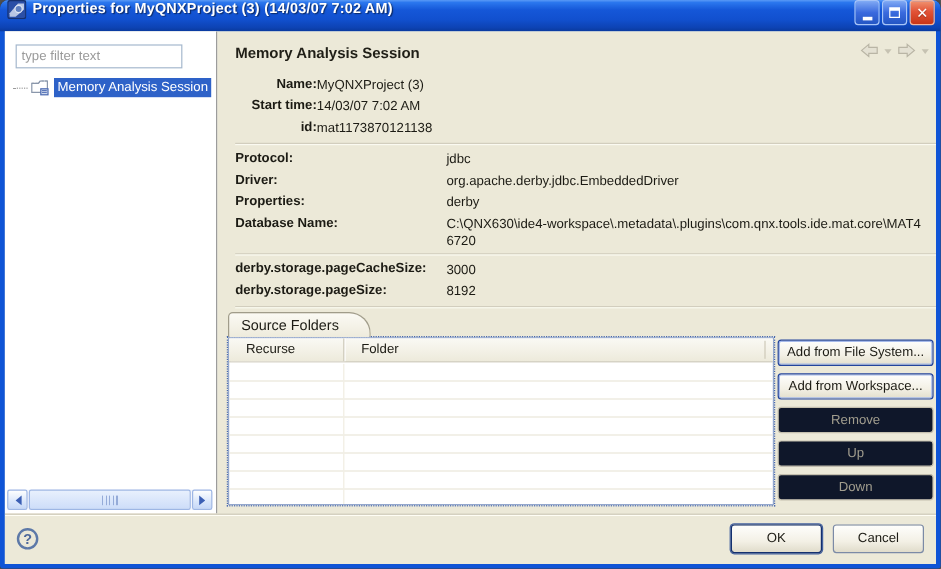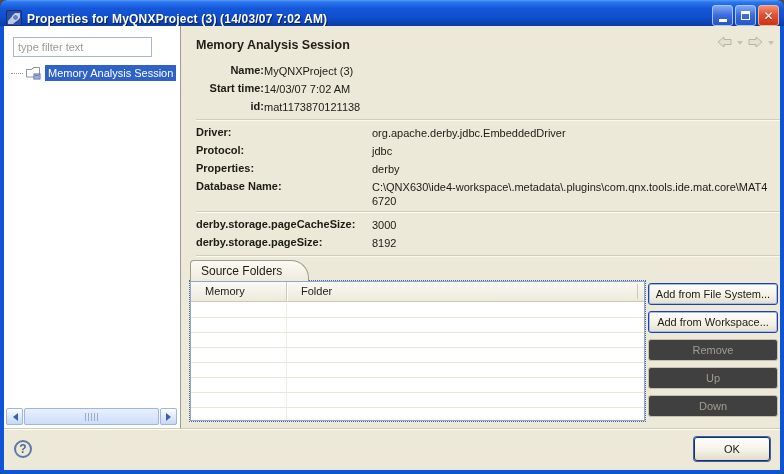--- a/index.html
+++ b/index.html
@@ -1,19 +1,19 @@
 <!DOCTYPE html>
 <html><head>
 <meta charset="utf-8">
 <style>
   html,body{margin:0;padding:0;background:#555;font-family:"Liberation Sans","DejaVu Sans",sans-serif;}
   *{box-sizing:border-box;}
   .window{position:relative;width:784px;height:474px;background:#0f54d6;border-radius:7px 7px 3px 3px;overflow:hidden;box-shadow:0 2px 8px rgba(0,0,0,.5);}
   
-  .titlebar{position:absolute;top:0;left:0;right:0;height:26px;display:flex;align-items:flex-end;padding:0 5px 0 6px;
+  .titlebar{position:absolute;top:0;left:0;right:0;height:26px;display:flex;align-items:flex-start;padding:0 5px 0 6px;
     background:linear-gradient(180deg,#5a9af6 0%,#2b77ee 8%,#1557d8 32%,#1150cf 62%,#0d43b4 88%,#0a3a9e 100%);
     border-radius:7px 7px 0 0;}
   .win-icon{width:16px;height:16px;margin-right:5px;flex:none;}
   .title-text{color:#fff;font-weight:bold;font-size:12px;letter-spacing:.2px;text-shadow:1px 1px 1px rgba(0,0,0,.55);flex:1;white-space:nowrap;overflow:hidden;}
   .tb-buttons{display:flex;gap:2px;}
   .tb-btn{width:21px;height:21px;border-radius:3px;display:flex;align-items:center;justify-content:center;cursor:pointer;}
   .tb-btn.minmax{background:linear-gradient(180deg,#7fa8f4 0%,#3a6ade 50%,#2456c4 100%);border:1px solid #a7c4f7;}
   .tb-btn.close{background:linear-gradient(180deg,#f0926f 0%,#e25337 45%,#c93516 100%);border:1px solid #f2b49c;}
   .glyph-min{width:8px;height:3px;background:#fff;margin-top:9px;}
   .glyph-max{width:9px;height:9px;border:1px solid #fff;border-top:3px solid #fff;}
@@ -62,21 +62,21 @@
   .th-recurse{width:96px;border-right:1px solid #cdc9b8;box-shadow:1px 0 0 #fff;}
   .th-folder{flex:1;}
   .thead-endline{position:absolute;right:6px;top:2px;bottom:2px;width:1px;background:#cdc9b8;}
   .tbody{position:absolute;top:21px;left:0;right:0;bottom:0;overflow:hidden;}
   .trow{height:15px;border-bottom:1px solid #eae7da;}
   .trow .cell-recurse{display:inline-block;width:96px;height:100%;border-right:1px solid #f0ede2;}
   .side-buttons{position:absolute;top:23px;right:2px;width:130px;display:flex;flex-direction:column;gap:6px;}
   .sbtn{height:22px;font-family:"Liberation Sans",sans-serif;font-size:11px;border-radius:3px;cursor:pointer;
     background:linear-gradient(180deg,#fefefc,#f3f0e5 60%,#e3dfcd);color:#1c1b14;text-align:center;}
   .sbtn.on{border:1px solid #23449c;box-shadow:inset 0 0 0 1px #a6baea;}
-  .sbtn.off{border:1px solid #c4bfae;color:#a19d8e;background:#404040;cursor:default;}
+  .sbtn.off{border:1px solid #c4bfae;color:#a19d8e;background:#0f172a;cursor:default;}
   
   .footer{position:absolute;left:0;right:0;bottom:0;height:42px;background:#ece9d8;border-top:1px solid #cfcbbb;box-shadow:inset 0 1px 0 #fffef5;}
   .help{position:absolute;left:10px;top:11px;width:18px;height:18px;border:2px solid #5d79a8;border-radius:50%;
     color:#4d689a;font-size:12px;font-weight:bold;display:flex;align-items:center;justify-content:center;cursor:pointer;}
   .footer-buttons{position:absolute;right:10px;top:8px;display:flex;gap:9px;}
   .btn{width:76px;height:24px;font-family:"Liberation Sans",sans-serif;font-size:11px;color:#1c1b14;border-radius:3px;
     background:linear-gradient(180deg,#fefefc,#f3f0e5 60%,#e0dccb);border:1px solid #7b8aa6;cursor:pointer;}
   .btn.default{border:1px solid #14306e;box-shadow:0 0 0 1px #42609e;}
 </style>
 </head>
@@ -162,26 +162,26 @@
           <span class="fvalue">14/03/07 7:02 AM</span>
         </div>
         <div class="frow">
           <span class="flabel w1">id:</span>
           <span class="fvalue">mat1173870121138</span>
         </div>
 
         <div class="sep"></div>
 
         <div class="frow">
+          <span class="flabel w2">Protocol:</span>
+          <span class="fvalue">jdbc</span>
+        </div>
+        <div class="frow">
           <span class="flabel w2">Driver:</span>
           <span class="fvalue">org.apache.derby.jdbc.EmbeddedDriver</span>
-        </div>
-        <div class="frow">
-          <span class="flabel w2">Protocol:</span>
-          <span class="fvalue">jdbc</span>
         </div>
         <div class="frow">
           <span class="flabel w2">Properties:</span>
           <span class="fvalue">derby</span>
         </div>
         <div class="frow">
           <span class="flabel w2">Database Name:</span>
           <span class="fvalue">C:\QNX630\ide4-workspace\.metadata\.plugins\com.qnx.tools.ide.mat.core\MAT46720</span>
         </div>
 
@@ -199,21 +199,21 @@
         <div class="sep"></div>
       </div>
 
       <div class="folders-section">
         <div class="tab">
           <span>Source Folders</span>
         </div>
 
         <div class="table">
           <div class="thead">
-            <span class="th th-recurse">Memory</span>
+            <span class="th th-recurse">Recurse</span>
             <span class="th th-folder">Folder</span>
             <span class="thead-endline"></span>
           </div>
           <div class="tbody">
             <div class="trow"><span class="cell-recurse"></span></div>
             <div class="trow"><span class="cell-recurse"></span></div>
             <div class="trow"><span class="cell-recurse"></span></div>
             <div class="trow"><span class="cell-recurse"></span></div>
             <div class="trow"><span class="cell-recurse"></span></div>
             <div class="trow"><span class="cell-recurse"></span></div>
@@ -230,17 +230,18 @@
           <button class="sbtn off" disabled="">Down</button>
         </div>
       </div>
 
     </div>
 
     <div class="footer">
       <span class="help">?</span>
       <span class="footer-buttons">
         <button class="btn default">OK</button>
+        <button class="btn">Cancel</button>
       </span>
     </div>
 
   </div>
 </div>
 
 </body></html>

